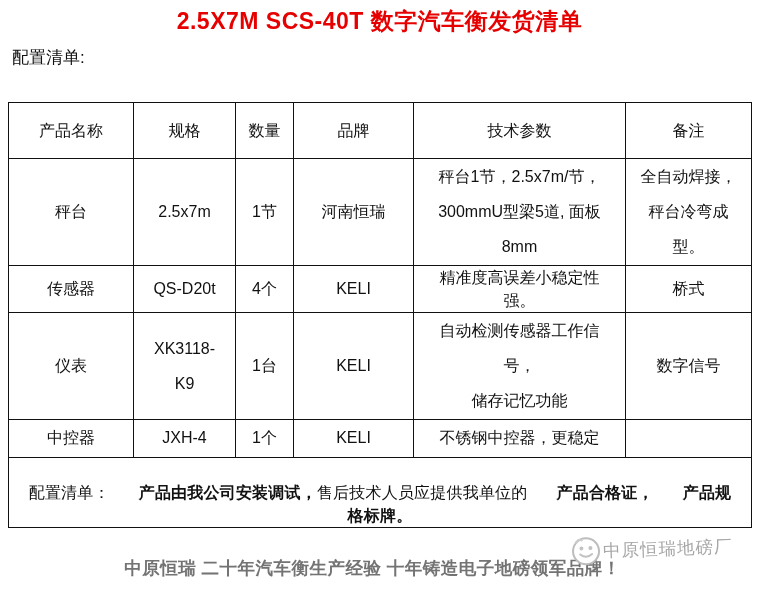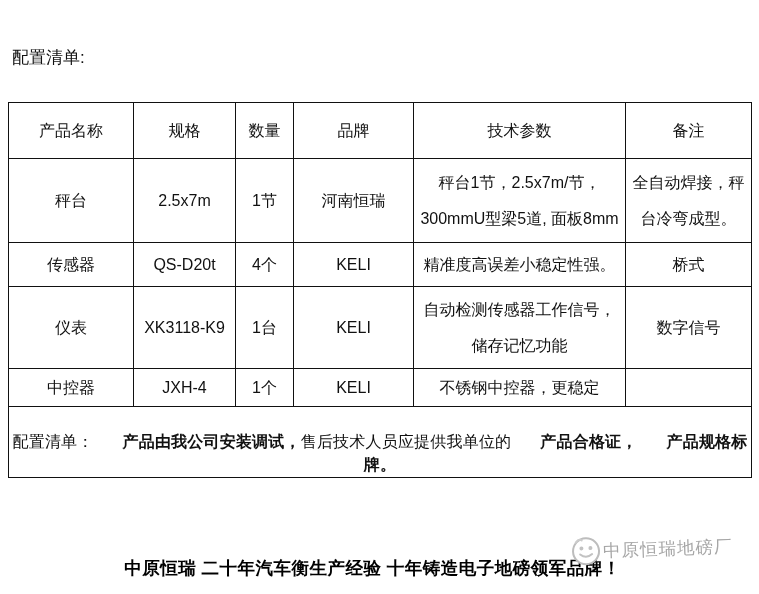--- a/index.html
+++ b/index.html
@@ -21,21 +21,21 @@
   }
 
   table.config{
     position:absolute;top:102px;left:8px;
     width:743px;border-collapse:collapse;table-layout:fixed;
   }
   table.config th, table.config td{
     border:1px solid #111;
     font-size:16px;font-weight:normal;color:#111;
     text-align:center;vertical-align:middle;
-    padding:0 2px;white-space:pre-line;
+    padding:0 12px;white-space:pre-line;
     line-height:1.45;overflow:hidden;
   }
   tr.hdr{height:56px;}
   tr.r0{height:84px;}
   tr.r1{height:44px;}
   tr.r2{height:82px;}
   tr.r3{height:38px;}
   tr.r4{height:40px;}
   tr.r5{height:40px;}
   tr.r0 td, tr.r2 td{line-height:2.2;}
@@ -60,20 +60,21 @@
   .watermark .wm-text{
     font-size:17.5px;color:#a6a6a6;letter-spacing:1px;white-space:nowrap;
   }
   .wm-logo{width:32px;height:32px;flex:0 0 auto;}
 </style>
 </head>
 <body>
 
 <div class="page">
 
+  <h1 class="doc-title" style="color:#e60000;">2.5X7M SCS-40T 数字汽车衡发货清单</h1>
 
   <div class="section-label">配置清单:</div>
 
   <table class="config">
     <colgroup>
       <col style="width:125px">
         <col style="width:102px">
         <col style="width:58px">
       <col style="width:120px">
         <col style="width:212px">
@@ -125,21 +126,21 @@
         <td></td>
       </tr>
       <tr class="note-row">
         <td class="note-cell" colspan="6">
           <span>配置清单：</span><b>产品由我公司安装调试，</b><span>售后技术人员应提供我单位的</span><b>产品合格证，</b><b>产品规格标牌。</b>
         </td>
       </tr>
     </tbody>
   </table>
 
-  <div class="slogan" style="color:#000000;">中原恒瑞 二十年汽车衡生产经验 十年铸造电子地磅领军品牌！</div>
+  <div class="slogan" style="color:#737373;">中原恒瑞 二十年汽车衡生产经验 十年铸造电子地磅领军品牌！</div>
 
   <div class="watermark">
     <svg class="wm-logo" viewBox="0 0 32 32" xmlns="http://www.w3.org/2000/svg" aria-hidden="true">
       <circle cx="16" cy="16" r="13" fill="#ffffff" stroke="#bdbdbd" stroke-width="2"></circle>
       <circle cx="11.5" cy="13" r="2" fill="#c2c2c2"></circle>
       <circle cx="20.5" cy="13" r="2" fill="#c2c2c2"></circle>
       <path d="M10 19 q6 5 12 0" fill="none" stroke="#c2c2c2" stroke-width="2" stroke-linecap="round"></path>
       <path d="M6 7 q3 -4 6 -2" fill="none" stroke="#cccccc" stroke-width="2" stroke-linecap="round"></path>
     </svg>
     <span class="wm-text">中原恒瑞地磅厂</span>

